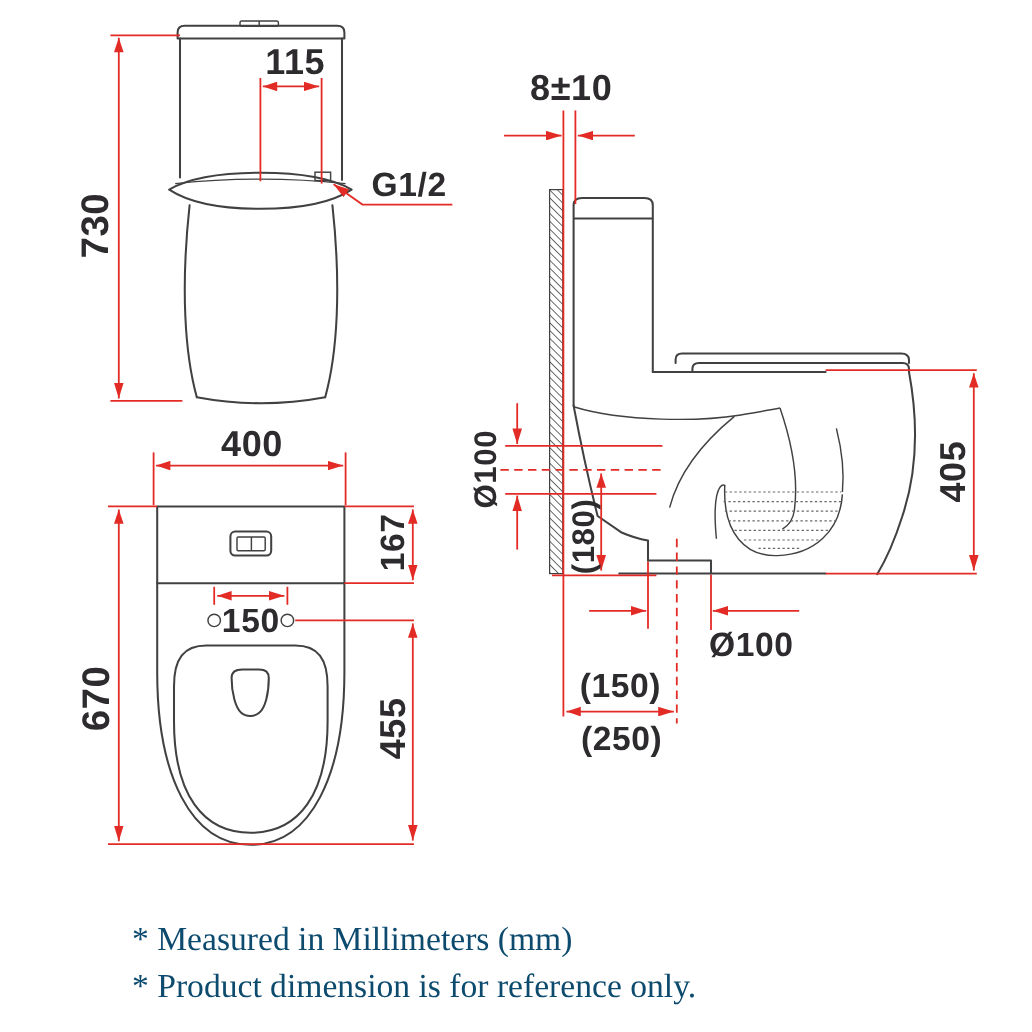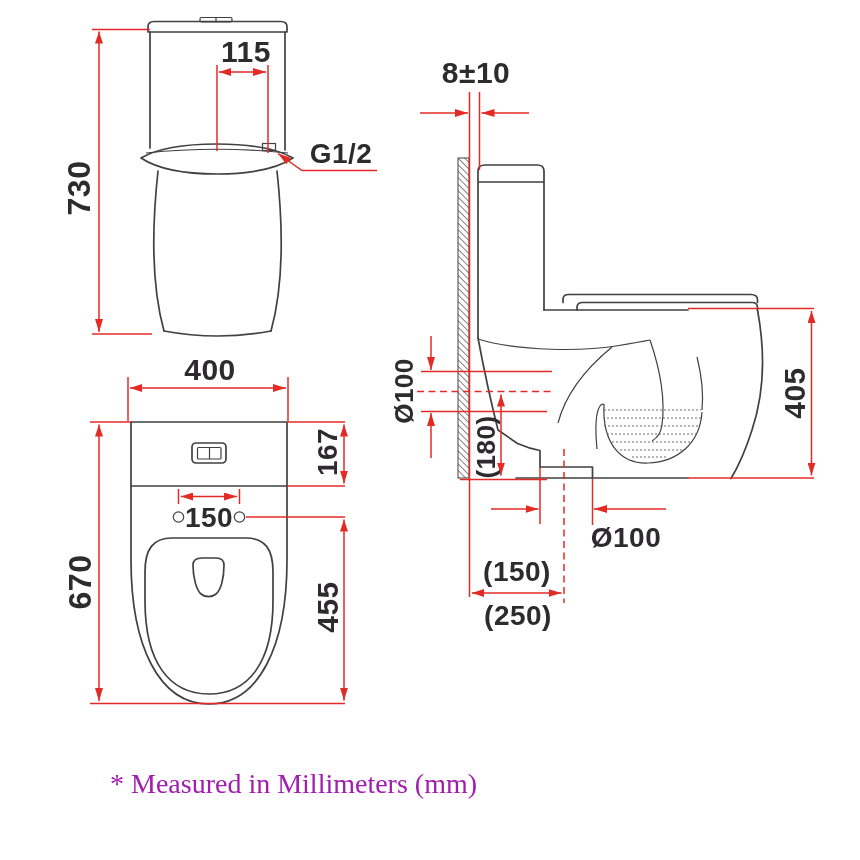--- a/index.html
+++ b/index.html
@@ -33,21 +33,21 @@
   .fs32{font-size:32px;}
   .fs30{font-size:30px;}
   .fs28{font-size:28px;}
   .fs26{font-size:26px;}
   
   .footnotes{
     position:absolute;
     left:110px;top:764px;
     font-family:"Liberation Serif", serif;
     font-size:28px;
-    color:#a21caf;
+    color:#0c4a6e;
     line-height:39px;
     white-space:nowrap;
   }
 </style>
 </head>
 <body>
 
 <div class="canvas">
 <svg width="860" height="860" viewBox="0 0 860 860">
   <defs>
@@ -203,14 +203,15 @@
 
     <line class="red-dash" x1="564" y1="449" x2="564" y2="603"></line>
     <line class="red" x1="472" y1="593" x2="561.5" y2="593" marker-start="url(#mS)" marker-end="url(#mE)"></line>
     <text class="dim fs28" x="517" y="581" text-anchor="middle">(150)</text>
     <text class="dim fs28" x="518" y="625" text-anchor="middle">(250)</text>
   </g>
 </svg>
 
   <div class="footnotes">
     <div>* Measured in Millimeters (mm)</div>
+    <div>* Product dimension is for reference only.</div>
   </div>
 </div>
 
 </body></html>

